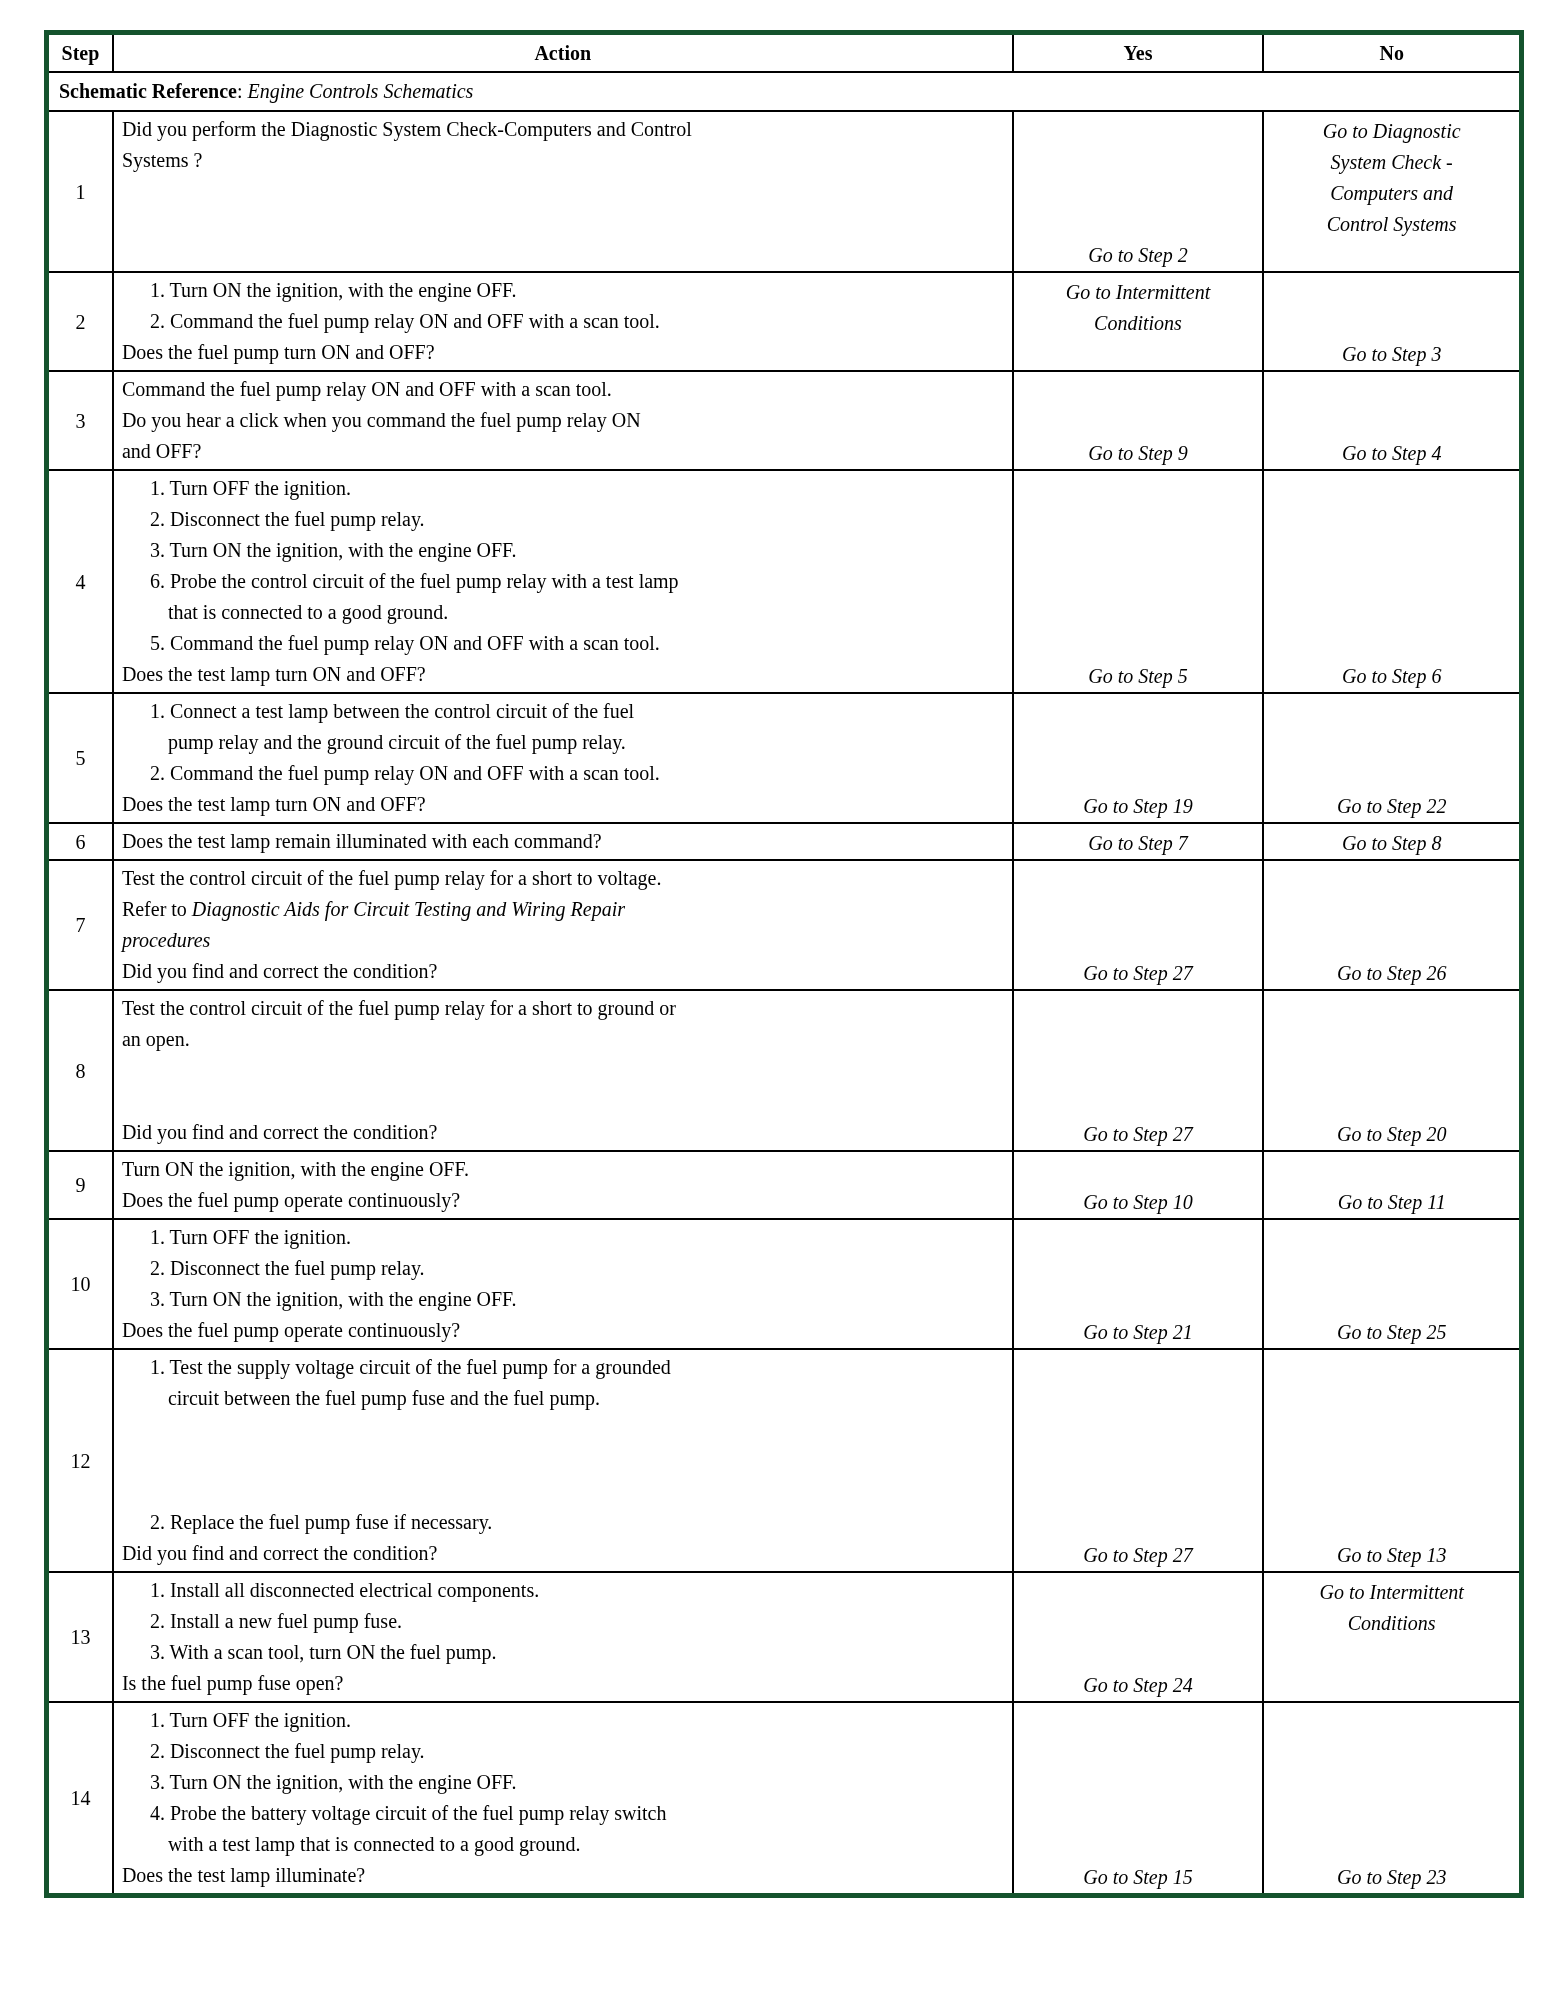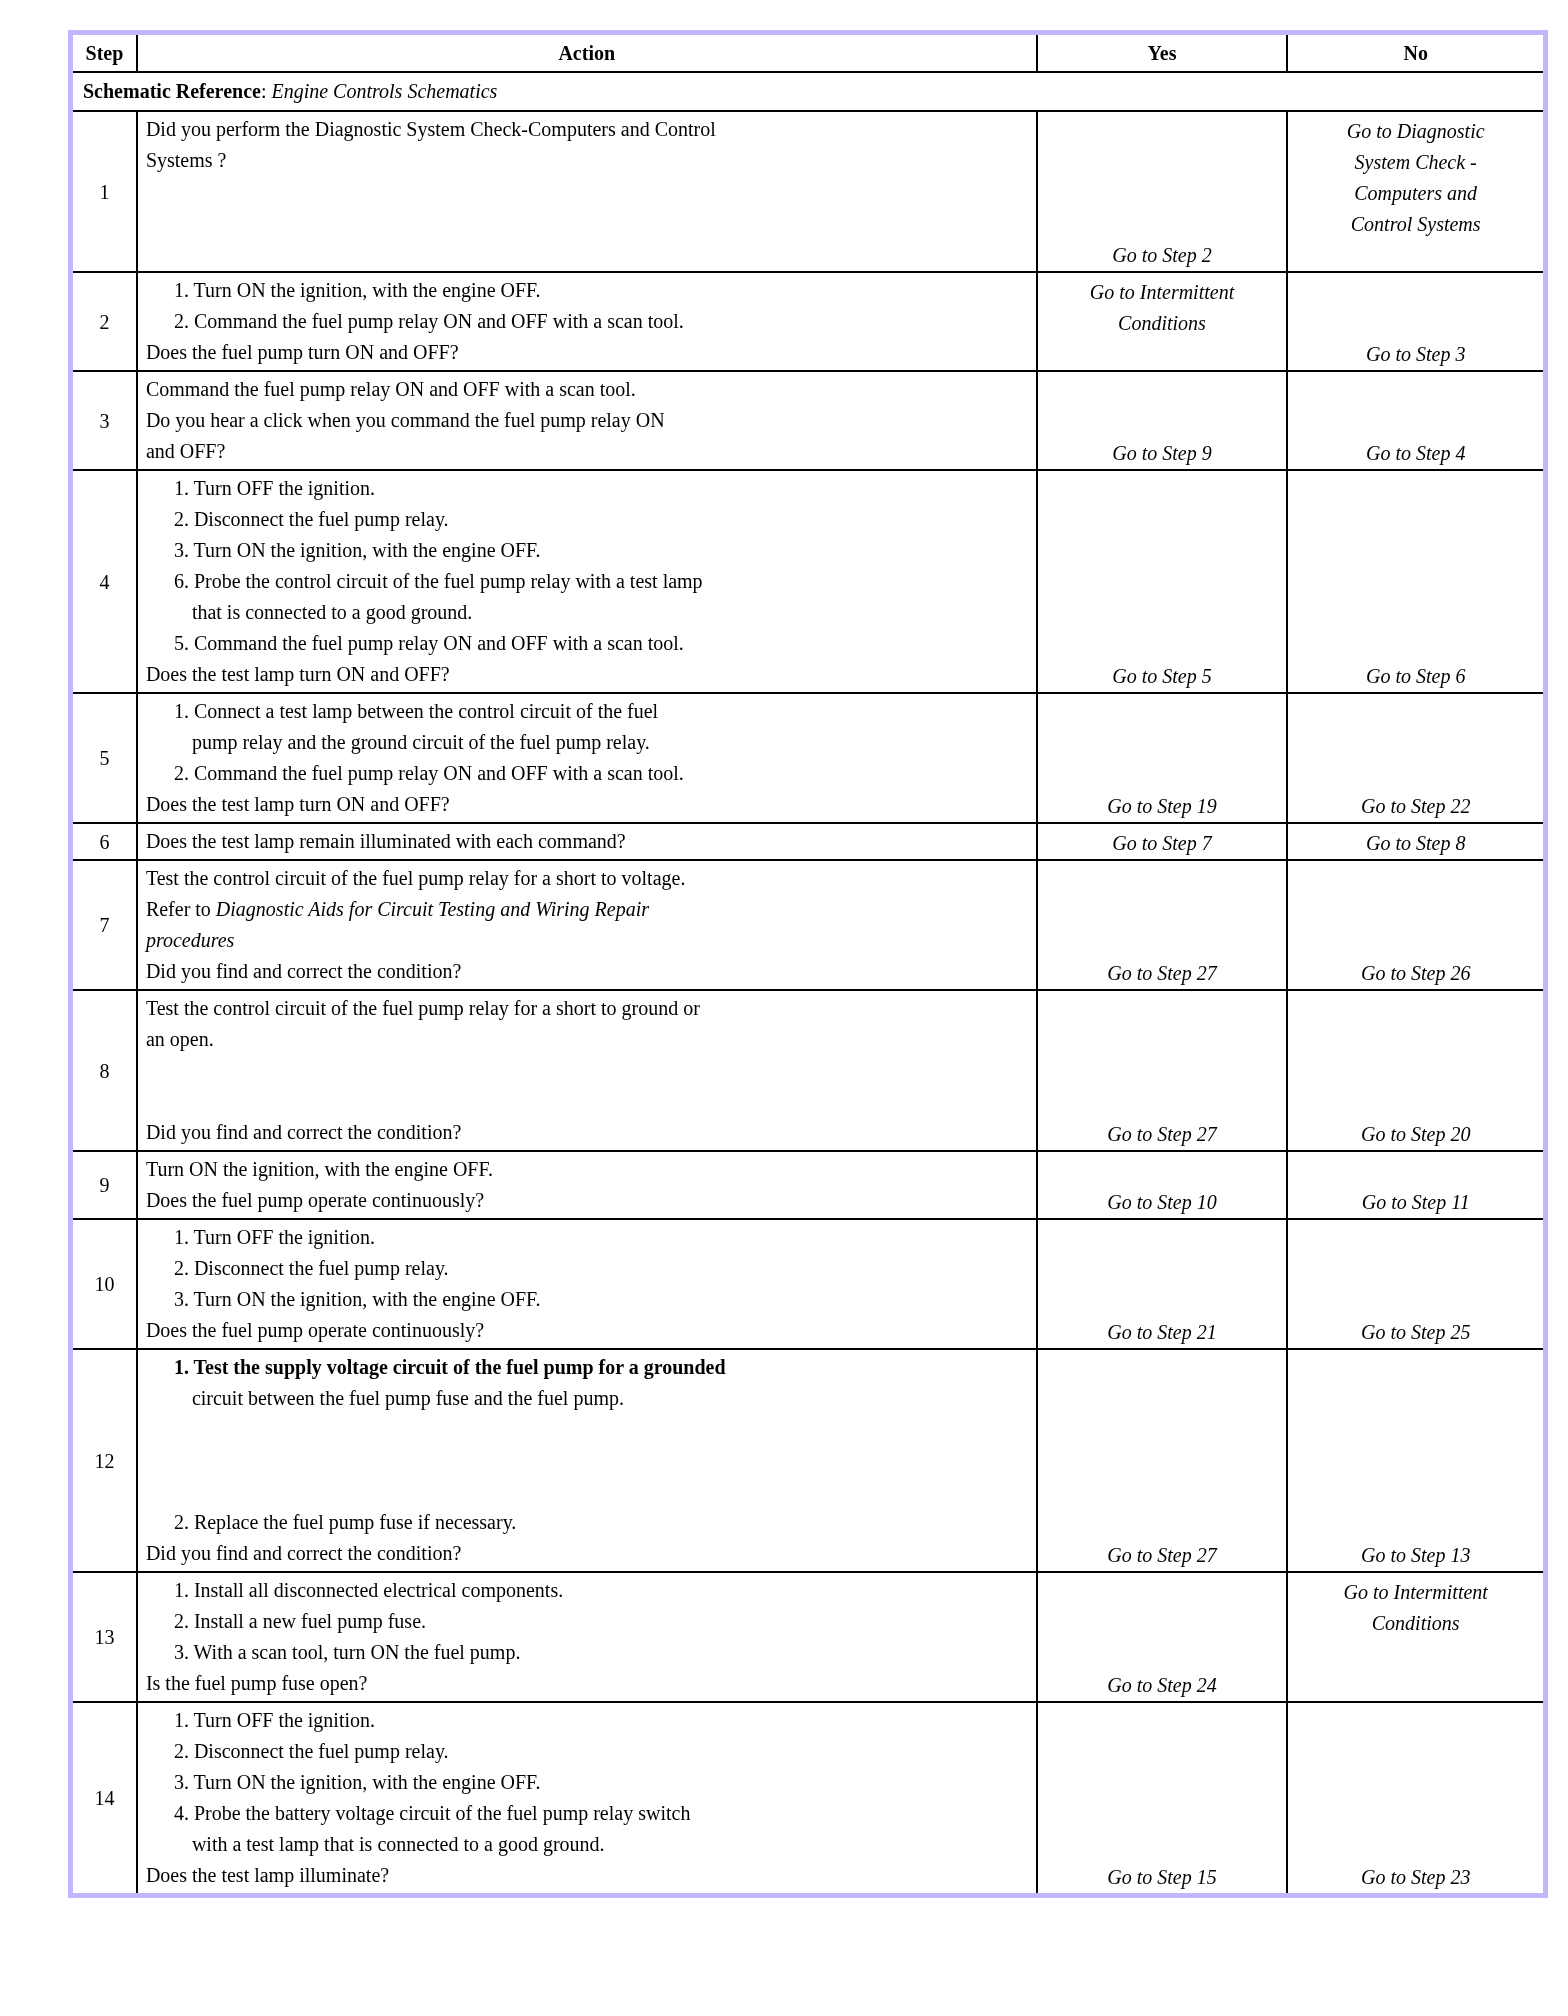--- a/index.html
+++ b/index.html
@@ -3,21 +3,21 @@
 <meta charset="utf-8">
 <style>
   html,body{margin:0;padding:0;background:#ffffff;}
   .page{
     width:1568px;height:2016px;box-sizing:border-box;
     padding:30px 44px;background:#ffffff;
     font-family:"Liberation Serif", serif;color:#000;
   }
   table.diag{
     width:100%;border-collapse:collapse;table-layout:fixed;
-    border:5px solid #c4b5fd;font-size:20px;margin-left:24px;
+    border:5px solid #14532d;font-size:20px;
   }
   th,td{border:2px solid #000;padding:2px 8px;vertical-align:top;box-sizing:border-box;}
   thead th{
     text-align:center;font-weight:bold;padding:3px 4px;line-height:30px;
   }
   td.step{text-align:center;vertical-align:middle;line-height:30px;}
   td.action{}
   td.schem{line-height:31px;padding:3px 10px;}
   td.goto{font-style:italic;text-align:center;}
   td.goto.bottom{vertical-align:bottom;padding-bottom:0;}
@@ -197,21 +197,21 @@
           <td class="goto bottom">
             <div class="line">Go to Step 21</div>
           </td>
           <td class="goto bottom">
             <div class="line">Go to Step 25</div>
           </td>
         </tr>
         <tr>
           <td class="step">12</td>
           <td class="action">
-            <div class="line" style="padding-left: 28px; font-weight: bold;"><span>1. Test the supply voltage circuit of the fuel pump for a grounded</span></div>
+            <div class="line" style="padding-left: 28px;"><span>1. Test the supply voltage circuit of the fuel pump for a grounded</span></div>
             <div class="line" style="padding-left: 46px;"><span>circuit between the fuel pump fuse and the fuel pump.</span></div>
             <div class="line">&nbsp;</div>
             <div class="line">&nbsp;</div>
             <div class="line">&nbsp;</div>
             <div class="line" style="padding-left: 28px;"><span>2. Replace the fuel pump fuse if necessary.</span></div>
             <div class="line"><span>Did you find and correct the condition?</span></div>
           </td>
           <td class="goto bottom">
             <div class="line">Go to Step 27</div>
           </td>

